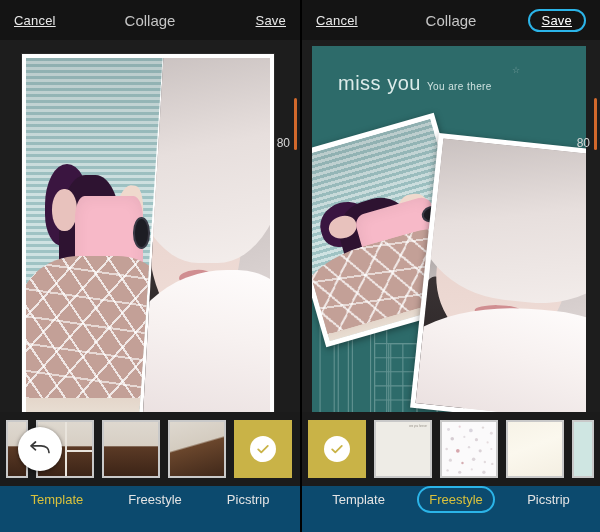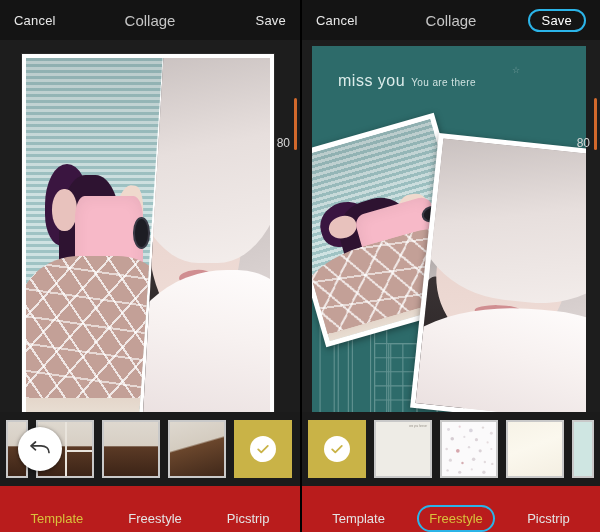--- a/index.html
+++ b/index.html
@@ -24,20 +24,21 @@
     position: relative;
     height: 40px; flex: 0 0 40px;
     background: #141414;
     display: flex; align-items: center;
     padding: 0 14px;
   }
   .tb-btn {
     color: #e8e8e8; font-size: 13px; letter-spacing: .2px;
     background: none; border: none; cursor: pointer;
     font-family: "Liberation Sans", sans-serif;
+    text-decoration: underline;
   }
   .tb-title {
     position: absolute; left: 0; right: 0; text-align: center;
     color: #c6c6c6; font-size: 15px; pointer-events: none;
   }
   .tb-right { margin-left: auto; position: relative; z-index: 2; }
   .tb-btn.hl {
     border: 2px solid #2bb4e8; border-radius: 14px;
     padding: 2px 12px; color: #ffffff;
   }
@@ -151,21 +152,21 @@
   .cr-stars { position:absolute; inset:0; }
   .star {
     position:absolute; color: rgba(255,255,255,.30); font-size: 13px;
     line-height: 1;
   }
   .cr-city {
     position:absolute; left:0; bottom:0; width:70%; height:46%;
     opacity:.30;
   }
   .cr-text { position:absolute; left:26px; top:26px; display:flex; align-items:baseline; gap:6px; }
-  .cr-t1 { color:#dcecea; font-size:16px; letter-spacing:.5px; }
+  .cr-t1 { color:#dcecea; font-size:20px; letter-spacing:.5px; }
   .cr-t2 { color:#cfe2e0; font-size:10px; letter-spacing:.4px; }
 
   .ph {
     position:absolute; background:#fff; padding:5px;
     box-shadow: 0 2px 7px rgba(0,0,0,.38);
     overflow:hidden;
   }
   .ph > .inner { position:relative; width:100%; height:100%; overflow:hidden; }
   .ph1 { left:-16px; top:86px; width:168px; height:196px; transform: rotate(-16deg); }
   .ph2 { left:112px; top:96px; width:186px; height:276px; transform: rotate(6deg); }
@@ -205,22 +206,22 @@
   }
   .bg-paper  { position:absolute; inset:0; background:#eeece6; }
   .bg-paper .tiny { position:absolute; right:3px; top:3px; font-size:2.6px; color:#9a958c; text-align:right; line-height:1.5; }
   .bg-dots   { position:absolute; inset:0; background:#fbfafb; }
   .bg-cream  { position:absolute; inset:0;
     background: linear-gradient(160deg,#f7f3e7,#fbf8ee 45%,#f4efe2); }
   .bg-mint   { position:absolute; inset:0; background:#cfe6e2; }
 
   
   .tabs {
-    flex: 0 0 46px; height:46px; background:#b91c1c;
-    display:flex; align-items:flex-end; justify-content:space-around;
+    flex: 0 0 46px; height:46px; background:#0c4a6e;
+    display:flex; align-items:flex-start; justify-content:space-around;
     padding: 0 8px;
   }
   .tab {
     color:#e4e4e4; font-size:13px; padding:4px 10px;
     border:2px solid transparent; border-radius:14px; cursor:pointer;
     white-space:nowrap;
   }
   .tab.active-plain { color:#d9c13c; }
   .tab.active-box { color:#d9c13c; border-color:#2bb4e8; }
 </style>

